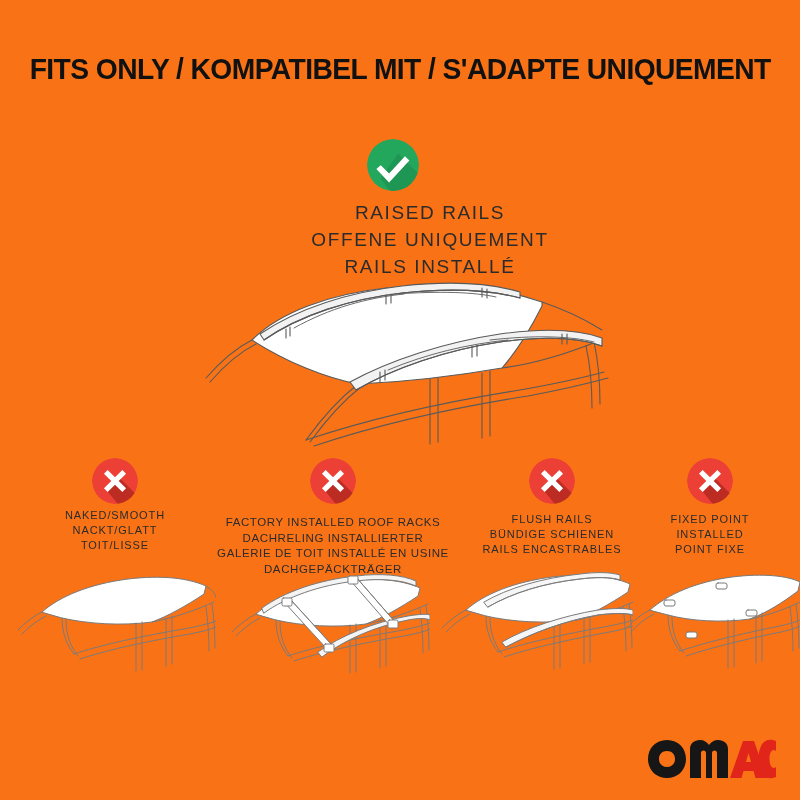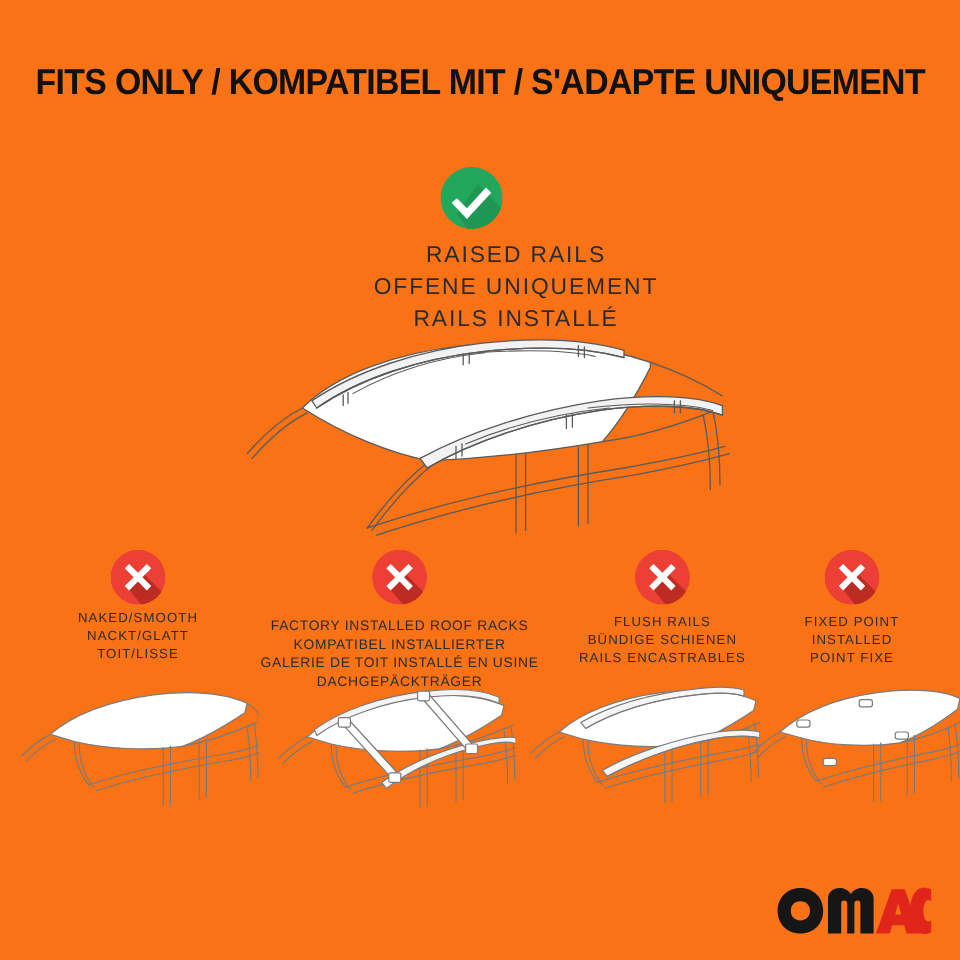--- a/index.html
+++ b/index.html
@@ -199,21 +199,21 @@
   <div class="badge" style="left:310px; top:458px; width:46px; height:46px;">
     <svg viewBox="0 0 100 100" xmlns="http://www.w3.org/2000/svg">
       <circle cx="50" cy="50" r="50" fill="#ec4036"></circle>
       <path d="M55 38 L100 83 L100 100 L56 100 L33 72 Z" fill="#9e1f18" opacity="0.6"></path>
       <path d="M34 26 L50 42 L66 26 L74 34 L58 50 L74 66 L66 74 L50 58 L34 74 L26 66 L42 50 L26 34 Z" fill="#ffffff"></path>
     </svg>
   </div>
 
   <div class="caption tiny" style="left:183px; top:505px; width:300px;margin-top:10px;">
     <div>FACTORY INSTALLED ROOF RACKS</div>
-    <div>KOMPATIBEL INSTALLIERTER</div>
+    <div>DACHRELING INSTALLIERTER</div>
     <div>GALERIE DE TOIT INSTALLÉ EN USINE</div>
     <div>DACHGEPÄCKTRÄGER</div>
   </div>
 
   <div class="illo" style="left:222px; top:556px; width:208px; height:130px;">
     <svg viewBox="0 0 208 130" xmlns="http://www.w3.org/2000/svg" fill="none" stroke="#7a7a7a" stroke-width="1" stroke-linecap="round" stroke-linejoin="round">
 
       <path d="M34 58 C52 42 82 30 120 25 C154 21 180 24 198 32
                L196 40 C178 52 160 62 144 68
                C114 72 80 70 54 64 Z" fill="#ffffff" stroke="#7a7a7a"></path>

